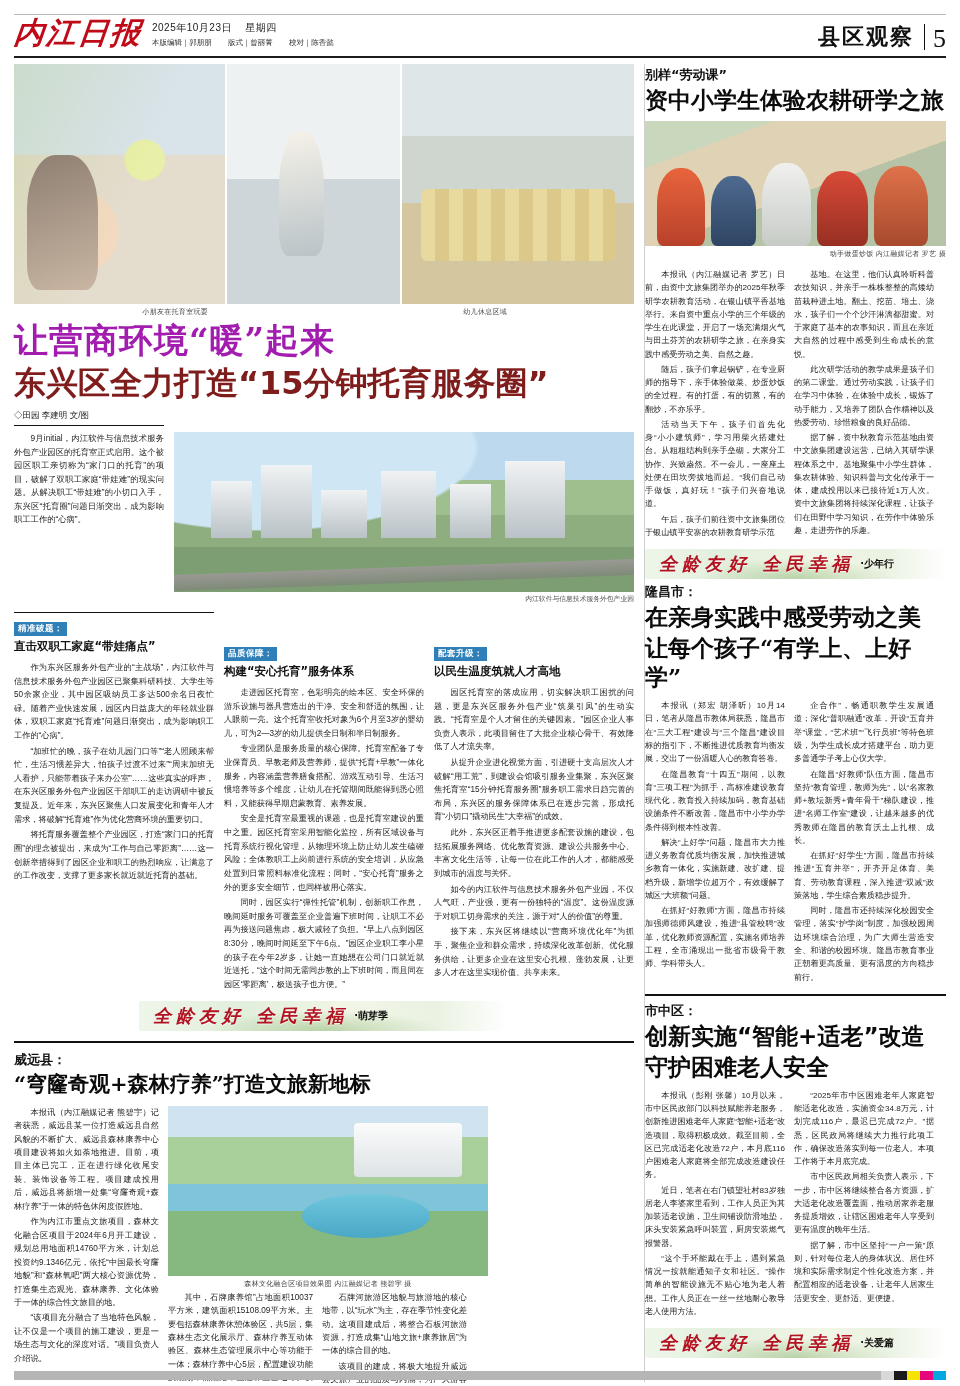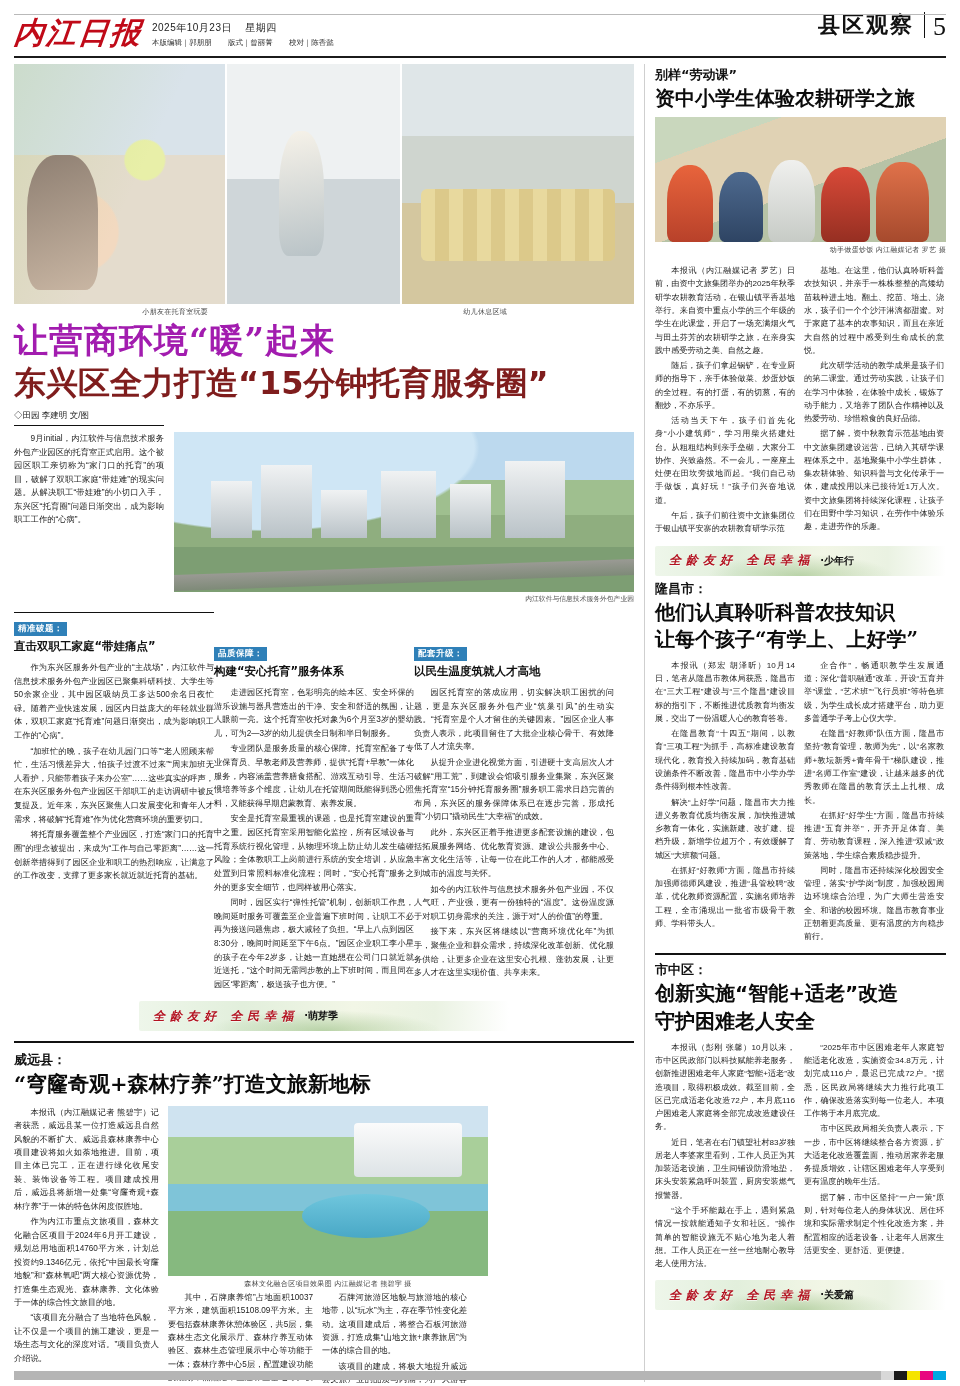--- a/index.html
+++ b/index.html
@@ -22,29 +22,29 @@
     font-size:30px; font-weight:bold; color:#c00a18;
     letter-spacing:2px; font-style:italic;
     transform:skewX(-6deg);
     line-height:1; padding-bottom:8px; padding-right:10px;
   }
   .mast-meta { padding-bottom:8px; }
   .mast-date { font-family:"Liberation Sans", sans-serif; font-size:10px; color:#1a1a1a; letter-spacing:.5px; }
   .mast-date span { margin-right:10px; }
   .mast-credits { font-family:"Liberation Sans", sans-serif; font-size:7.5px; color:#333; margin-top:3px; }
   .mast-credits span { margin-right:14px; }
-  .mast-right { margin-left:auto; display:flex; align-items:flex-end; padding-bottom:16px; }
+  .mast-right { margin-left:auto; display:flex; align-items:flex-end; padding-bottom:4px; }
   .section-name { font-family:"DejaVu Sans", sans-serif; font-weight:bold; font-size:22px; color:#111; letter-spacing:2px; }
   .section-bar { width:1px; background:#111; height:26px; margin:0 8px 2px 10px; }
   .page-num { font-family:"Liberation Serif", serif; font-size:26px; color:#111; line-height:1; }
 
   
   .body-grid { display:flex; gap:0; margin-top:6px; height:1318px; }
   .col-left { width:630px; padding-right:10px; }
-  .col-right { width:302px; padding-left:10px; border-left:1px solid #cfcfcf; }
+  .col-right { width:302px; border-left:1px solid #cfcfcf; }
 
   
   .photo { position:relative; overflow:hidden; }
   .cap { font-family:"Liberation Sans", sans-serif; font-size:7px; color:#444; text-align:center; padding:3px 0 2px; letter-spacing:.3px; }
   .cap.right-al { text-align:right; }
 
   
   .montage { height:240px; display:flex; gap:2px; }
   .mg-a { flex:0 0 34%; background:
       radial-gradient(circle at 30% 70%, #f2d9c0 0 18%, transparent 19%),
@@ -79,57 +79,57 @@
      background:
        radial-gradient(ellipse at 20% 10%, #cfe6f5 0 40%, transparent 41%),
        linear-gradient(180deg,#bcd9ee 0 30%, #9fbf8f 30% 52%, #8fae7f 52% 72%, #7d9e73 72% 100%);
      overflow:hidden; }
   .city-photo .bld { position:absolute; bottom:34%; background:linear-gradient(180deg,#f0f2f3,#b9c2c7); }
   .city-photo .road { position:absolute; left:0; right:0; bottom:6%; height:10%;
      background:linear-gradient(180deg,#9a9a94,#7e8a78); transform:skewY(-2deg); }
   .cityCap { font-family:"Liberation Sans", sans-serif; font-size:6.8px; color:#555; text-align:right; padding-top:2px; }
 
   
-  .three-col { display:flex; margin-top:8px; }
+  .three-col { display:flex; gap:10px; margin-top:8px; }
   .tc { width:200px; }
   .kicker { display:inline-block; background:#2f80b8; color:#fff; font-family:"Liberation Sans", sans-serif;
      font-weight:bold; font-size:8.5px; padding:1px 4px; letter-spacing:.5px; }
   .sub-hl { font-family:"DejaVu Sans", sans-serif; font-weight:bold; font-size:11.5px; color:#111; margin-top:3px; line-height:1.35; }
   .tc-body { font-family:"Liberation Sans", sans-serif; font-size:8.2px; line-height:1.66; color:#1d1d1d; text-align:justify; text-indent:2em; margin-top:6px; }
   .tc-body p { margin-bottom:2px; }
   .rule-top { border-top:1px solid #111; padding-top:4px; }
 
   
   .banner { height:30px; margin:8px 0 4px; display:flex; align-items:center; justify-content:flex-start;
      background:linear-gradient(90deg,#eef6ea 0%,#e2efdc 28%,#f2f6e6 58%,#eaf2e2 80%,#ffffff 100%);
      border-radius:2px; position:relative; overflow:hidden; padding-left:14px; }
   .banner:before{ content:""; position:absolute; left:18%; bottom:0; width:64%; height:72%;
      background:radial-gradient(ellipse at 50% 100%, rgba(120,170,95,.45), transparent 70%); }
-  .banner-cn { font-family:"DejaVu Serif", serif; font-style:italic; font-weight:bold; font-size:12px;
+  .banner-cn { font-family:"DejaVu Serif", serif; font-style:italic; font-weight:bold; font-size:18px;
      color:#b31220; letter-spacing:5px; position:relative; z-index:2; text-shadow:0 1px 0 rgba(255,255,255,.6); }
   .banner-tag { font-family:"DejaVu Sans", sans-serif; font-weight:bold; font-size:10px; color:#111; margin-left:6px; position:relative; z-index:2; }
 
   .divider { border-top:2px solid #111; margin:6px 0 8px; }
 
   
   .bl-head-kicker { font-family:"DejaVu Sans", sans-serif; font-weight:bold; font-size:13px; color:#111; }
   .bl-head { font-family:"DejaVu Serif", serif; font-weight:bold; font-size:21px; color:#0b0b0b; line-height:1.25; margin-top:2px; }
   .bl-grid { display:flex; gap:9px; margin-top:8px; }
   .bl-col { width:145px; font-family:"Liberation Sans", sans-serif; font-size:8.2px; line-height:1.64; color:#1d1d1d; text-align:justify; text-indent:2em; }
   .bl-col p { margin-bottom:2px; }
   .bl-photo { width:320px; height:170px; position:relative; overflow:hidden;
      background:linear-gradient(180deg,#cfe3f0 0 18%, #a9cf9a 18% 46%, #7fc4d8 46% 62%, #86b97f 62% 100%); }
   .bl-photo .pool { position:absolute; left:42%; top:52%; width:40%; height:26%; border-radius:50%;
      background:linear-gradient(180deg,#6fc6dd,#49a8c6); }
   .bl-photo .bldg { position:absolute; left:58%; top:10%; width:34%; height:32%;
      background:linear-gradient(180deg,#fbfbfb,#dde3e6); border-radius:4px; }
 
   
   .r-kicker { font-family:"DejaVu Sans", sans-serif; font-weight:bold; font-size:13px; color:#111; margin-top:2px; }
-  .r-hl { font-family:"DejaVu Serif", serif; font-weight:bold; font-size:20px; color:#0b0b0b; line-height:1.26; margin-top:2px; }
+  .r-hl { font-family:"DejaVu Serif", serif; font-weight:bold; font-size:23px; color:#0b0b0b; line-height:1.26; margin-top:2px; }
   .r-hl.sans { font-family:"DejaVu Sans", sans-serif; }
   .r-photo { height:125px; margin-top:6px; position:relative; overflow:hidden;
      background:linear-gradient(160deg,#c9d7bd 0 20%, #e0d2b4 20% 55%, #b7c3a6 55% 100%); }
   .r-photo .kid { position:absolute; bottom:0; border-radius:45% 45% 12% 12%; }
   .r-body { display:flex; gap:9px; margin-top:7px; font-family:"Liberation Sans", sans-serif;
      font-size:8.1px; line-height:1.64; color:#1d1d1d; text-align:justify; }
   .r-body .rc { width:140px; text-indent:2em; }
   .r-body .rc p { margin-bottom:2px; }
   .r-divider { border-top:2px solid #111; margin:8px 0 6px; }
 
@@ -317,21 +317,21 @@
           </div>
         </div>
         <div class="banner">
           <span class="banner-cn">全龄友好 全民幸福</span>
           <span class="banner-tag">·少年行</span>
         </div>
       </div>
 
       <div>
         <div class="r-kicker">隆昌市：</div>
-        <div class="r-hl">他们认真聆听科普农技知识</div>
+        <div class="r-hl">在亲身实践中感受劳动之美</div>
         <div class="r-hl">让每个孩子“有学上、上好学”</div>
         <div class="r-body">
           <div class="rc">
             <p>本报讯（郑宏 胡泽昕）10月14日，笔者从隆昌市教体局获悉，隆昌市在“三大工程”建设与“三个隆昌”建设目标的指引下，不断推进优质教育均衡发展，交出了一份温暖人心的教育答卷。</p>
             <p>在隆昌教育“十四五”期间，以教育“三项工程”为抓手，高标准建设教育现代化，教育投入持续加码，教育基础设施条件不断改善，隆昌市中小学办学条件得到根本性改善。</p>
             <p>解决“上好学”问题，隆昌市大力推进义务教育优质均衡发展，加快推进城乡教育一体化，实施新建、改扩建、提档升级，新增学位超万个，有效缓解了城区“大班额”问题。</p>
             <p>在抓好“好教师”方面，隆昌市持续加强师德师风建设，推进“县管校聘”改革，优化教师资源配置，实施名师培养工程，全市涌现出一批省市级骨干教师、学科带头人。</p>
           </div>
           <div class="rc">
             <p>企合作”，畅通职教学生发展通道；深化“普职融通”改革，开设“五育并举”课堂，“艺术班”“飞行员班”等特色班级，为学生成长成才搭建平台，助力更多普通学子考上心仪大学。</p>

